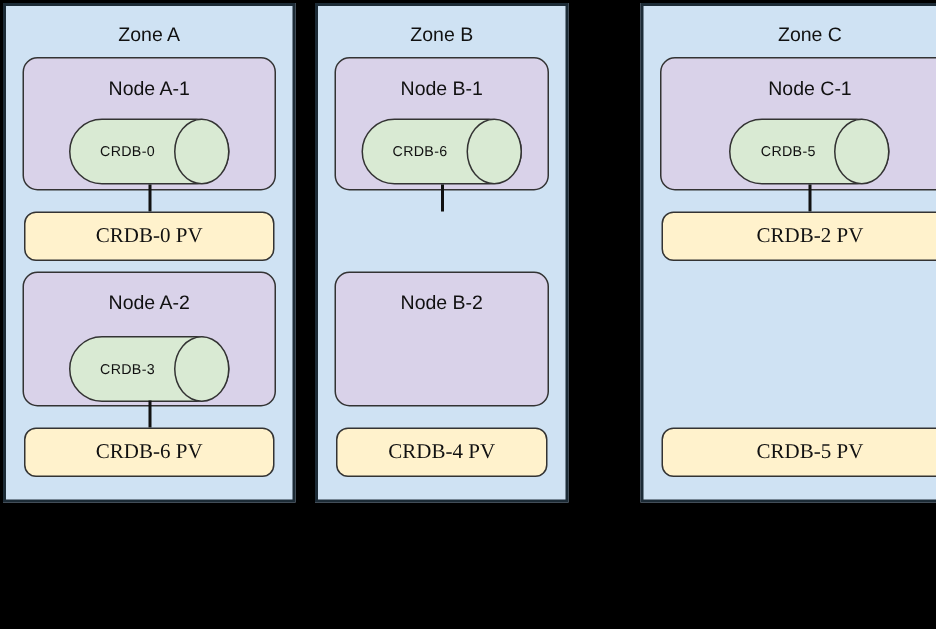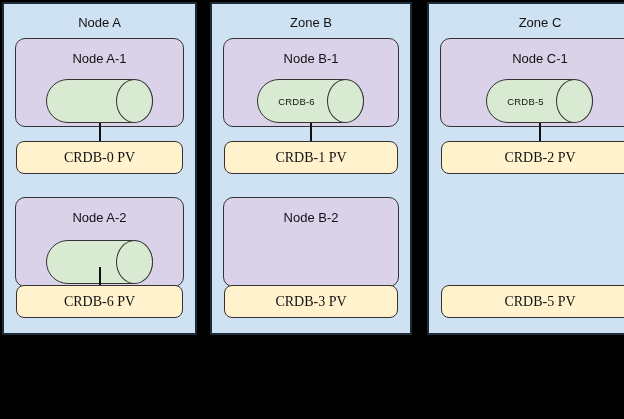--- a/index.html
+++ b/index.html
@@ -15,39 +15,39 @@
   }
 
   .zone {
     position: absolute;
     top: 2px;
     height: 333px;
     background: var(--zone_fill, #cfe2f3);
     border: 2px solid var(--zone_border, #1c2b36);
   }
   .zone-a { left: 2px;   width: 195px; }
-  .zone-b { left: 210px; width: 202px; }
+  .zone-b { left: 210px; width: 169px; }
   .zone-c { left: 427px; width: 226px; }
 
   .zone-title {
     position: absolute;
     top: 11px; left: 0; right: 0;
     text-align: center;
     font-size: 13px;
   }
 
   .node {
     position: absolute;
     left: 11px; right: 11px;
     background: var(--node_fill, #d9d2e9);
     border: 1px solid var(--shape_border, #333);
     border-radius: 10px;
   }
   .node-row1 { top: 34px;  height: 89px; }
-  .node-row2 { top: 193px; height: 90px; }
+  .node-row2 { top: 177px; height: 90px; }
 
   .node-title {
     position: absolute;
     top: 12px; left: 0; right: 0;
     text-align: center;
     font-size: 13px;
   }
 
   .cylinder {
     position: absolute;
@@ -101,58 +101,59 @@
   }
   .conn-row1 { top: 119px; height: 18px; }
   .conn-row2 { top: 263px; height: 18px; }
 </style>
 </head>
 <body>
 
 <div class="stage">
 
   <div class="zone zone-a">
-    <div class="zone-title">Node A</div>
+    <div class="zone-title">Zone A</div>
 
     <div class="node node-row1">
       <div class="node-title">Node A-1</div>
       <div class="cylinder">
         <div class="cyl-cap"></div>
+        <div class="cyl-label">CRDB-0</div>
       </div>
     </div>
     <div class="connector conn-row1"></div>
     <div class="pv pv-row1">CRDB-0 PV</div>
 
     <div class="node node-row2">
       <div class="node-title">Node A-2</div>
       <div class="cylinder" style="top:42px">
         <div class="cyl-cap"></div>
+        <div class="cyl-label">CRDB-3</div>
       </div>
     </div>
     <div class="connector conn-row2"></div>
     <div class="pv pv-row2">CRDB-6 PV</div>
   </div>
 
   <div class="zone zone-b">
     <div class="zone-title">Zone B</div>
 
     <div class="node node-row1">
       <div class="node-title">Node B-1</div>
       <div class="cylinder">
         <div class="cyl-cap"></div>
         <div class="cyl-label">CRDB-6</div>
       </div>
     </div>
     <div class="connector conn-row1"></div>
-    <div class="pv pv-row1">CRDB-1 PV</div>
 
     <div class="node node-row2">
       <div class="node-title">Node B-2</div>
     </div>
-    <div class="pv pv-row2">CRDB-3 PV</div>
+    <div class="pv pv-row2">CRDB-4 PV</div>
   </div>
 
   <div class="zone zone-c">
     <div class="zone-title">Zone C</div>
 
     <div class="node node-row1">
       <div class="node-title">Node C-1</div>
       <div class="cylinder">
         <div class="cyl-cap"></div>
         <div class="cyl-label">CRDB-5</div>

